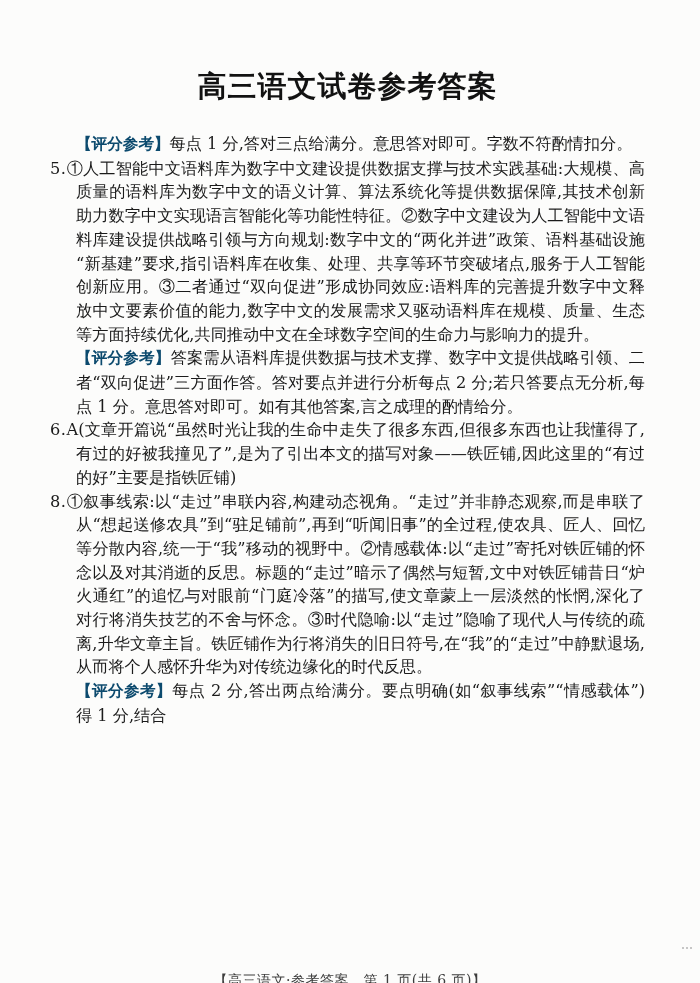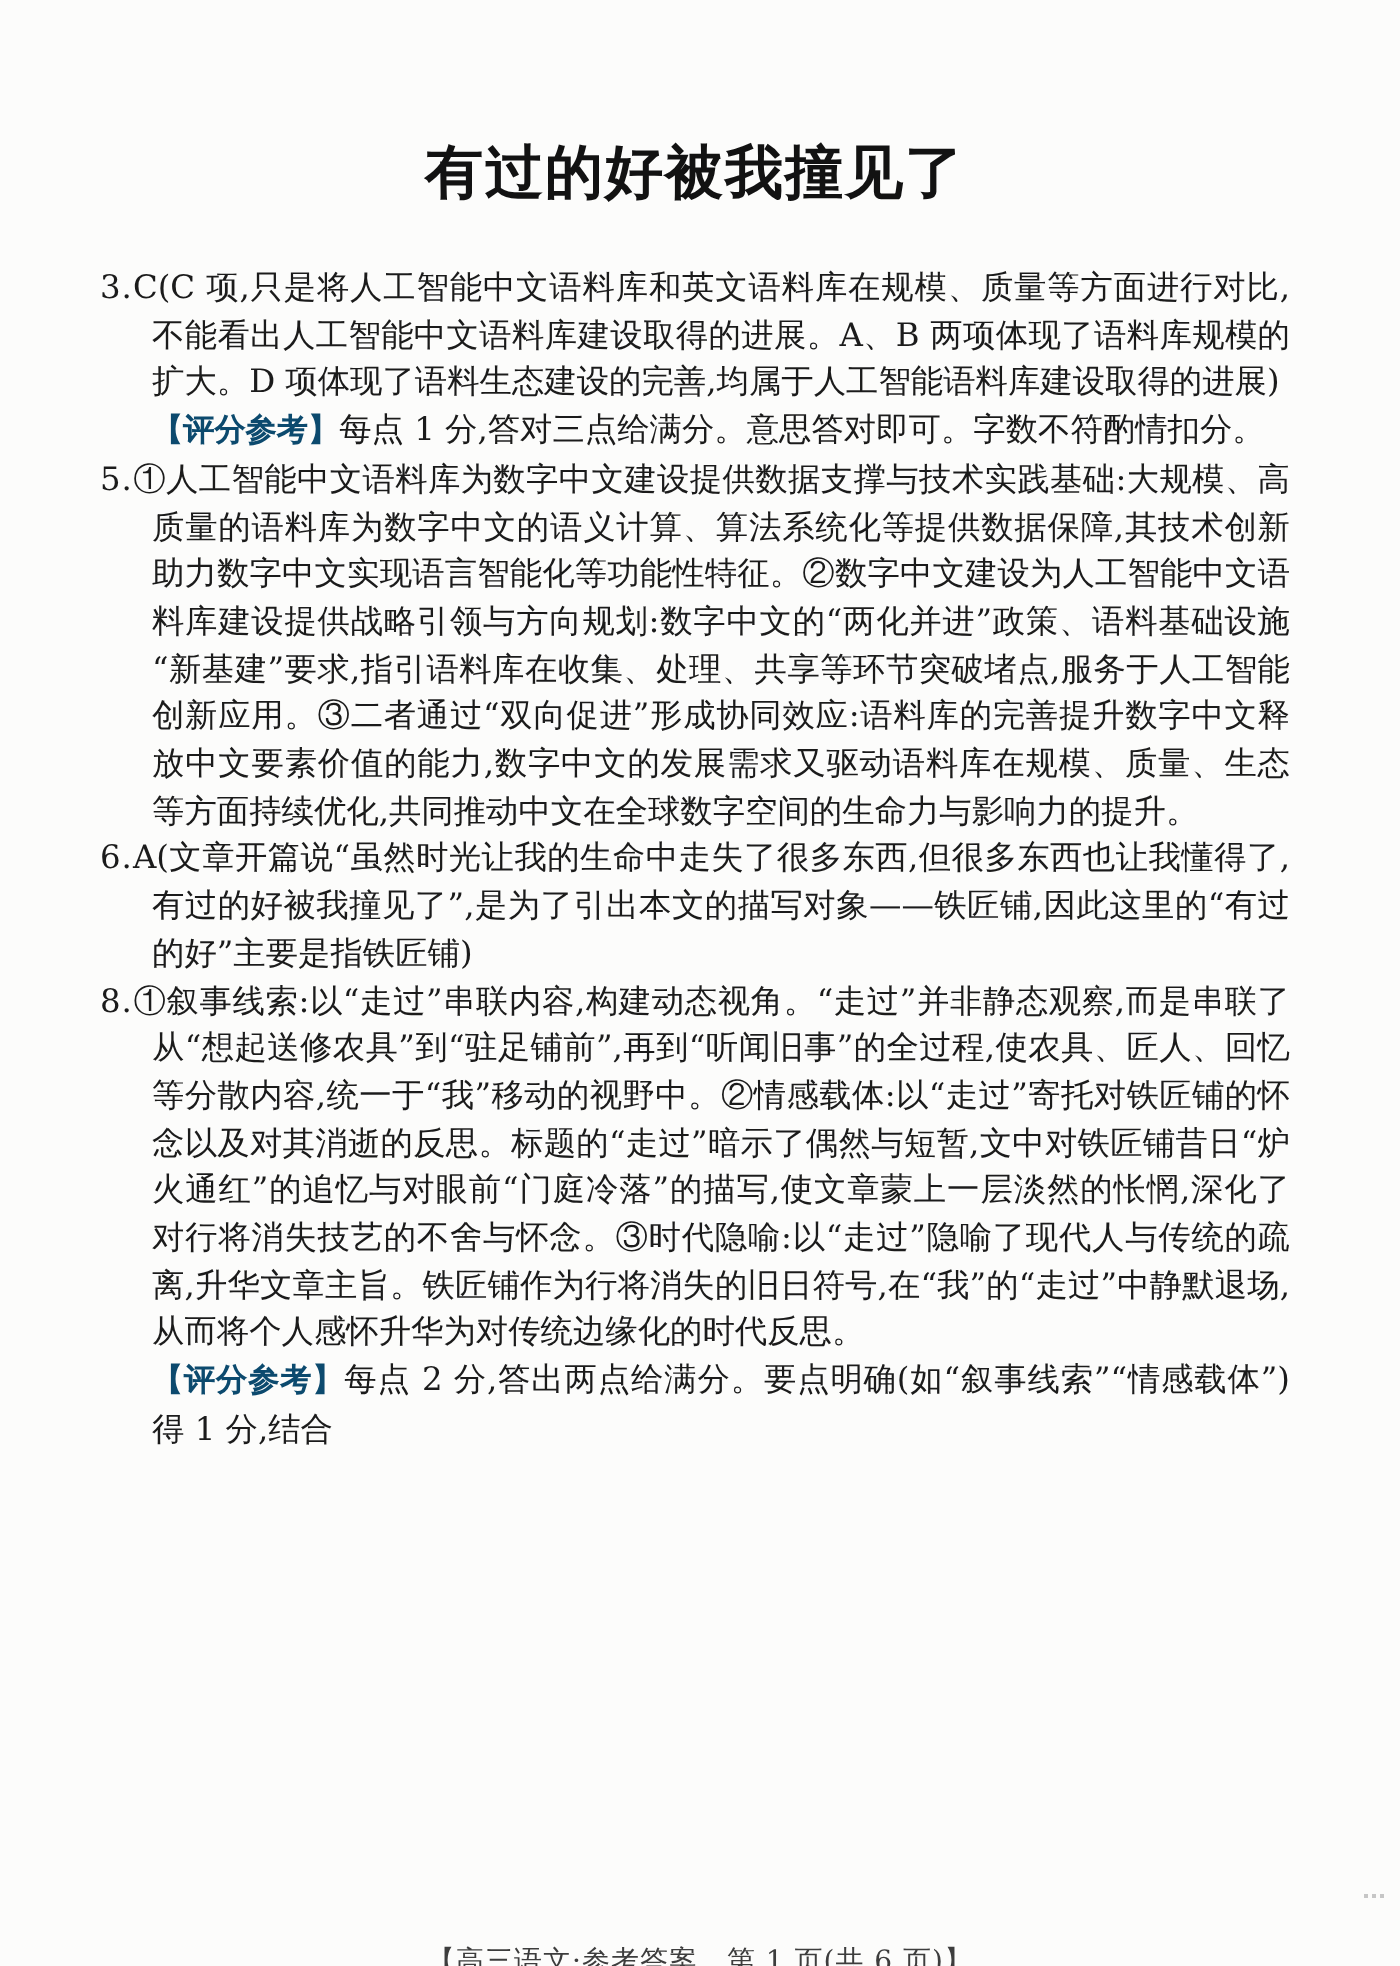--- a/index.html
+++ b/index.html
@@ -64,36 +64,34 @@
     height: 3px;
     border-bottom: 2px dotted #b9b9b9;
     opacity: 0.8;
   }
 </style>
 </head>
 <body>
 
 <div class="page">
 
-  <h1 class="title">有过的好被我撞见了</h1>
+  <h1 class="title">高三语文试卷参考答案</h1>
 
   <main class="body">
 
 
 
-    <div class="item">
-      <p class="ans"><span class="num">3.</span><span>C(C 项,只是将人工智能中文语料库和英文语料库在规模、质量等方面进行对比,不能看出人工智能中文语料库建设取得的进展。A、B 两项体现了语料库规模的扩大。D 项体现了语料生态建设的完善,均属于人工智能语料库建设取得的进展)</span></p>
-    </div>
 
     <div class="item">
       <p class="scoring"><span class="scoring-label">【评分参考】</span><span>每点 1 分,答对三点给满分。意思答对即可。字数不符酌情扣分。</span></p>
     </div>
 
     <div class="item">
       <p class="ans"><span class="num">5.</span><span>①人工智能中文语料库为数字中文建设提供数据支撑与技术实践基础:大规模、高质量的语料库为数字中文的语义计算、算法系统化等提供数据保障,其技术创新助力数字中文实现语言智能化等功能性特征。②数字中文建设为人工智能中文语料库建设提供战略引领与方向规划:数字中文的“两化并进”政策、语料基础设施“新基建”要求,指引语料库在收集、处理、共享等环节突破堵点,服务于人工智能创新应用。③二者通过“双向促进”形成协同效应:语料库的完善提升数字中文释放中文要素价值的能力,数字中文的发展需求又驱动语料库在规模、质量、生态等方面持续优化,共同推动中文在全球数字空间的生命力与影响力的提升。</span></p>
+      <p class="scoring"><span class="scoring-label">【评分参考】</span><span>答案需从语料库提供数据与技术支撑、数字中文提供战略引领、二者“双向促进”三方面作答。答对要点并进行分析每点 2 分;若只答要点无分析,每点 1 分。意思答对即可。如有其他答案,言之成理的酌情给分。</span></p>
     </div>
 
     <div class="item">
       <p class="ans"><span class="num">6.</span><span>A(文章开篇说“虽然时光让我的生命中走失了很多东西,但很多东西也让我懂得了,有过的好被我撞见了”,是为了引出本文的描写对象——铁匠铺,因此这里的“有过的好”主要是指铁匠铺)</span></p>
     </div>
 
 
     <div class="item">
       <p class="ans"><span class="num">8.</span><span>①叙事线索:以“走过”串联内容,构建动态视角。“走过”并非静态观察,而是串联了从“想起送修农具”到“驻足铺前”,再到“听闻旧事”的全过程,使农具、匠人、回忆等分散内容,统一于“我”移动的视野中。②情感载体:以“走过”寄托对铁匠铺的怀念以及对其消逝的反思。标题的“走过”暗示了偶然与短暂,文中对铁匠铺昔日“炉火通红”的追忆与对眼前“门庭冷落”的描写,使文章蒙上一层淡然的怅惘,深化了对行将消失技艺的不舍与怀念。③时代隐喻:以“走过”隐喻了现代人与传统的疏离,升华文章主旨。铁匠铺作为行将消失的旧日符号,在“我”的“走过”中静默退场,从而将个人感怀升华为对传统边缘化的时代反思。</span></p>
       <p class="scoring"><span class="scoring-label">【评分参考】</span><span>每点 2 分,答出两点给满分。要点明确(如“叙事线索”“情感载体”)得 1 分,结合</span></p>

